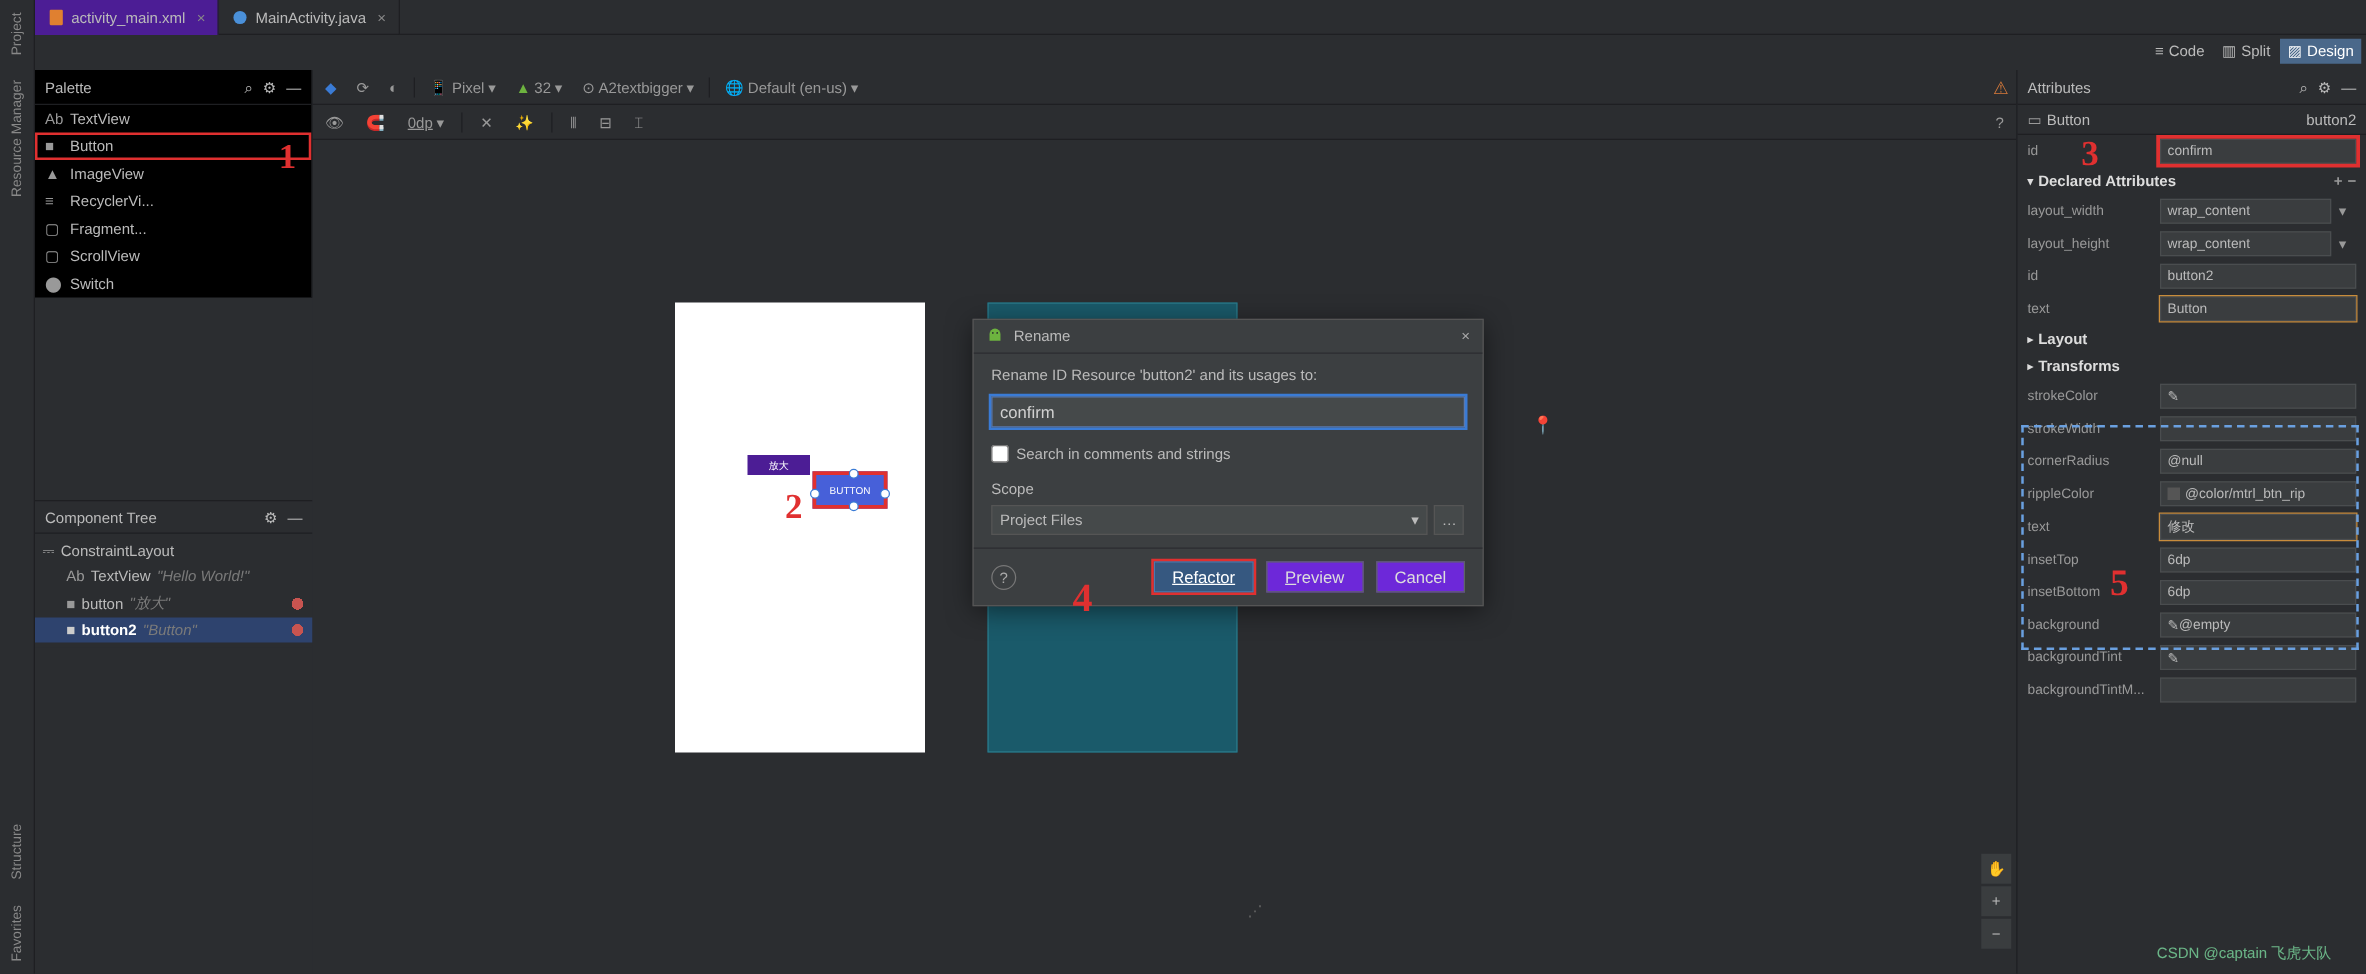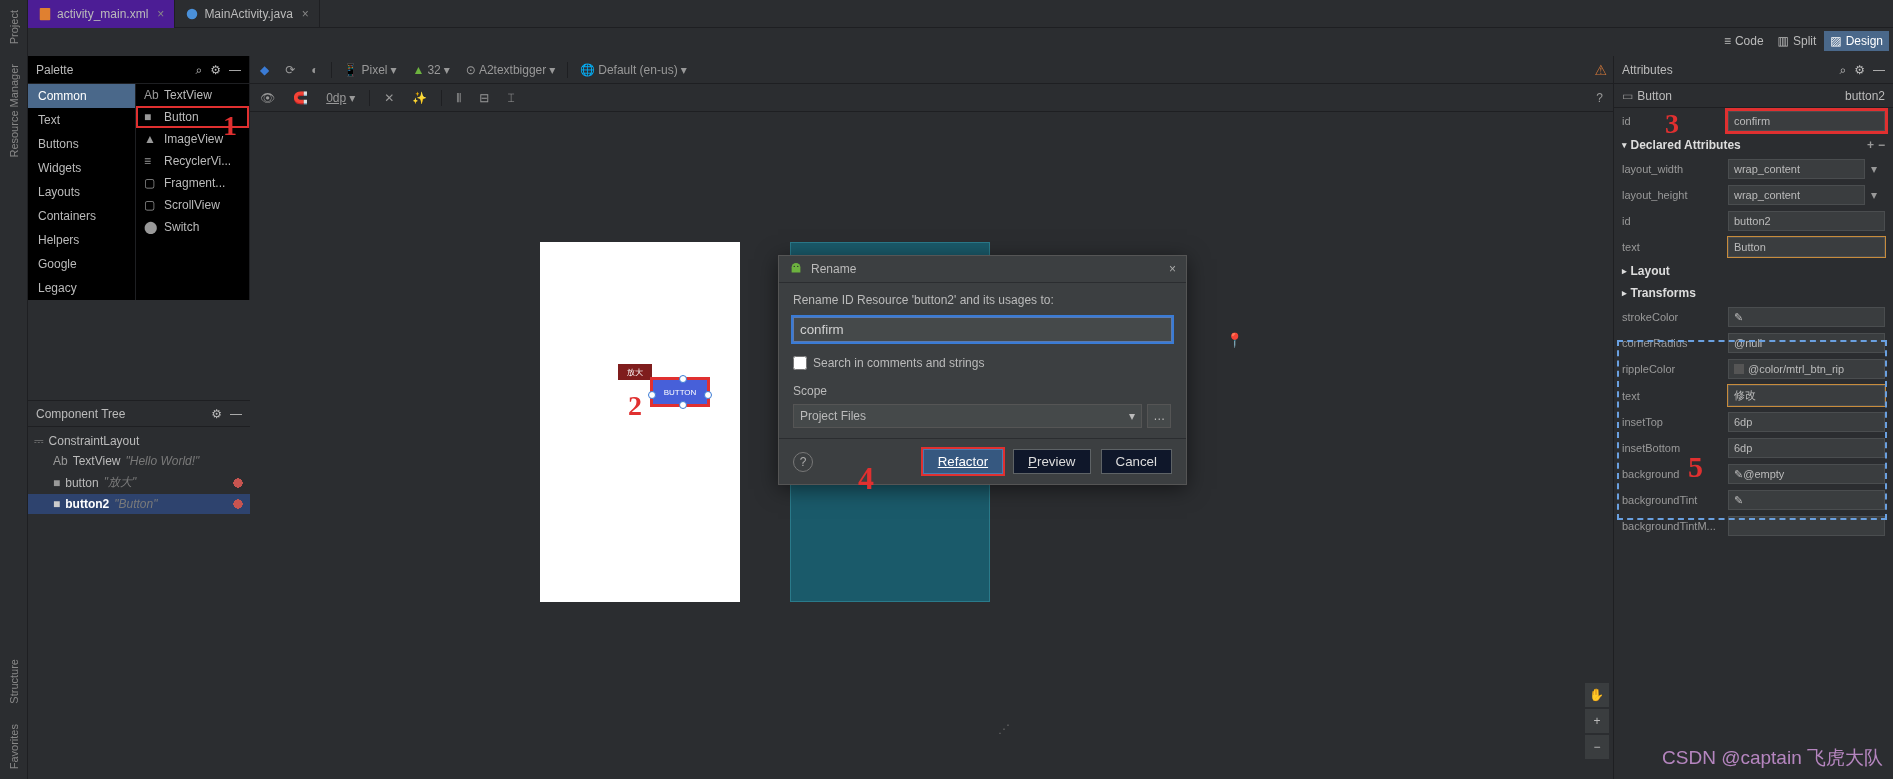--- a/index.html
+++ b/index.html
@@ -47,21 +47,21 @@
 .design-toolbar { position: absolute; left: 250px; top: 56px; right: 280px; height: 28px; background: #2b2d30; border-bottom: 1px solid #1e1f22; display: flex; align-items: center; padding: 0 6px; gap: 8px; }
 .dt-item { color: #999; display: flex; align-items: center; gap: 3px; padding: 2px 4px; }
 .dt-sep { width: 1px; height: 16px; background: #1e1f22; }
 
 .design-toolbar2 { position: absolute; left: 250px; top: 84px; right: 280px; height: 28px; background: #2b2d30; border-bottom: 1px solid #1e1f22; display: flex; align-items: center; padding: 0 6px; gap: 10px; }
 
 
 .design-surface { position: absolute; left: 250px; top: 112px; right: 280px; bottom: 0; background: #2b2d30; }
 .device-preview { position: absolute; left: 290px; top: 130px; width: 200px; height: 360px; background: #fff; }
 .device-blueprint { position: absolute; left: 540px; top: 130px; width: 200px; height: 360px; background: #1a5a6a; border: 1px solid #2a7a8a; }
-.btn-purple { position: absolute; left: 58px; top: 122px; width: 34px; height: 16px; background: #7f1d1d; color: #fff; font-size: 8px; display: flex; align-items: center; justify-content: center; margin-left: 20px; }
+.btn-purple { position: absolute; left: 58px; top: 122px; width: 50px; height: 16px; background: #4c1d95; color: #fff; font-size: 8px; display: flex; align-items: center; justify-content: center; }
 .btn-sel { position: absolute; left: 110px; top: 135px; width: 60px; height: 30px; border: 3px solid #e03030; background: #4760d9; display: flex; align-items: center; justify-content: center; color: #fff; font-size: 8px; }
 .handle { position: absolute; width: 8px; height: 8px; border: 1px solid #3a7bd5; border-radius: 50%; background: #fff; }
 .anno2 { position: absolute; left: 628px; top: 390px; color: #e03030; font-size: 28px; font-weight: bold; font-family: cursive; }
 .anno1 { position: absolute; left: 223px; top: 110px; color: #e03030; font-size: 28px; font-weight: bold; font-family: cursive; }
 
 .pin-icon { position: absolute; top: 220px; color: #888; font-size: 14px; }
 .pin1 { left: 728px; }
 .pin2 { left: 976px; }
 
 
@@ -71,21 +71,21 @@
 .dlg-close { margin-left: auto; color: #aaa; cursor: pointer; }
 .dlg-body { padding: 10px 14px; }
 .dlg-msg { margin-bottom: 10px; }
 .dlg-input { width: 100%; background: #45494a; border: 1px solid #5a7ab0; padding: 4px 6px; color: #d0d0d0; outline: 2px solid #3a7bd5; }
 .dlg-check { display: flex; align-items: center; gap: 6px; margin-top: 14px; margin-bottom: 14px; }
 .dlg-check input { width: 14px; height: 14px; }
 .dlg-select { width: calc(100% - 30px); background: #45494a; border: 1px solid #555; padding: 4px 6px; color: #bbb; display: inline-block; }
 .dlg-dots { display: inline-block; width: 24px; text-align: center; background: #45494a; border: 1px solid #555; padding: 4px 0; margin-left: 2px; }
 .dlg-footer { display: flex; align-items: center; padding: 10px 14px; gap: 10px; border-top: 1px solid #2b2d30; }
 .dlg-help { width: 20px; height: 20px; border-radius: 50%; border: 1px solid #777; display: flex; align-items: center; justify-content: center; color: #aaa; }
-.dlg-btn { padding: 4px 14px; background: #0f172a; border: 1px solid #5e6366; color: #ddd; }
+.dlg-btn { padding: 4px 14px; background: #6d28d9; border: 1px solid #5e6366; color: #ddd; }
 .dlg-btn.primary { background: #365880; border: 1px solid #4a7ab0; color: #fff; }
 .dlg-btn.hl { outline: 2px solid #e03030; }
 .anno4 { position: absolute; left: 858px; top: 460px; color: #e03030; font-size: 32px; font-weight: bold; font-family: cursive; }
 
 
 .attr-panel { position: absolute; right: 0; top: 56px; width: 280px; bottom: 0; background: #2b2d30; border-left: 1px solid #1e1f22; }
 .attr-header { display: flex; align-items: center; justify-content: space-between; padding: 4px 8px; height: 28px; border-bottom: 1px solid #1e1f22; }
 .attr-type { display: flex; align-items: center; padding: 4px 8px; height: 24px; border-bottom: 1px solid #1e1f22; }
 .attr-type .tname { color: #bbb; }
 .attr-type .iname { margin-left: auto; color: #bbb; }
@@ -102,21 +102,21 @@
 .anno5 { position: absolute; right: 190px; top: 450px; color: #e03030; font-size: 30px; font-weight: bold; font-family: cursive; }
 .dotted-box { position: absolute; right: 6px; top: 340px; width: 270px; height: 180px; border: 2px dashed #6aa0e0; pointer-events: none; }
 
 
 .zoom-ctrl { position: absolute; right: 284px; bottom: 20px; display: flex; flex-direction: column; gap: 2px; }
 .zoom-btn { width: 24px; height: 24px; background: #3a3d3f; display: flex; align-items: center; justify-content: center; color: #bbb; }
 
 .resize-grip { position: absolute; left: 748px; top: 610px; color: #666; }
 
 .warn-icon { color: #d87a3a; font-size: 14px; }
-.watermark { position: absolute; right: 10px; bottom: 8px; color: #f0abfc; font-size: 19px; opacity: 0.7; }
+.watermark { position: absolute; right: 28px; bottom: 8px; color: #86efac; font-size: 12px; opacity: 0.7; }
 
 svg { display: block; }
 </style>
 </head>
 <body>
 
 <div class="left-rail">
   <div class="rail-item">Project</div>
   <div class="rail-item">Resource Manager</div>
   <div style="flex:1"></div>
@@ -159,31 +159,20 @@
 <div class="palette">
   <div class="palette-header">
     <span>Palette</span>
     <div style="display:flex;gap:8px">
       <span>⌕</span>
       <span>⚙</span>
       <span>—</span>
     </div>
   </div>
   <div class="palette-body">
-    <div class="palette-cats">
-      <div class="cat-item active">Common</div>
-      <div class="cat-item">Text</div>
-      <div class="cat-item">Buttons</div>
-      <div class="cat-item">Widgets</div>
-      <div class="cat-item">Layouts</div>
-      <div class="cat-item">Containers</div>
-      <div class="cat-item">Helpers</div>
-      <div class="cat-item">Google</div>
-      <div class="cat-item">Legacy</div>
-    </div>
     <div class="palette-items">
       <div class="pitem">
           <span class="wicon" style="color:#999">Ab</span>
           <span>TextView</span>
         </div>
       <div class="pitem hl">
           <span class="wicon" style="color:#999">■</span>
           <span>Button</span>
         </div>
       <div class="pitem">
@@ -386,20 +375,24 @@
     <span>Transforms</span>
   </div>
 
   <div class="attr-row">
     <span class="attr-label">strokeColor</span>
     <span class="attr-val">
         <span>✎</span>
       </span>
   </div>
   <div class="attr-row">
+    <span class="attr-label">strokeWidth</span>
+    <span class="attr-val"></span>
+  </div>
+  <div class="attr-row">
     <span class="attr-label">cornerRadius</span>
     <span class="attr-val">@null</span>
   </div>
   <div class="attr-row">
     <span class="attr-label">rippleColor</span>
     <span class="attr-val">
         <span style="width:10px;height:10px;background:#555;display:inline-block;margin-right:4px"></span>
         <span>@color/mtrl_btn_rip</span>
       </span>
   </div>

